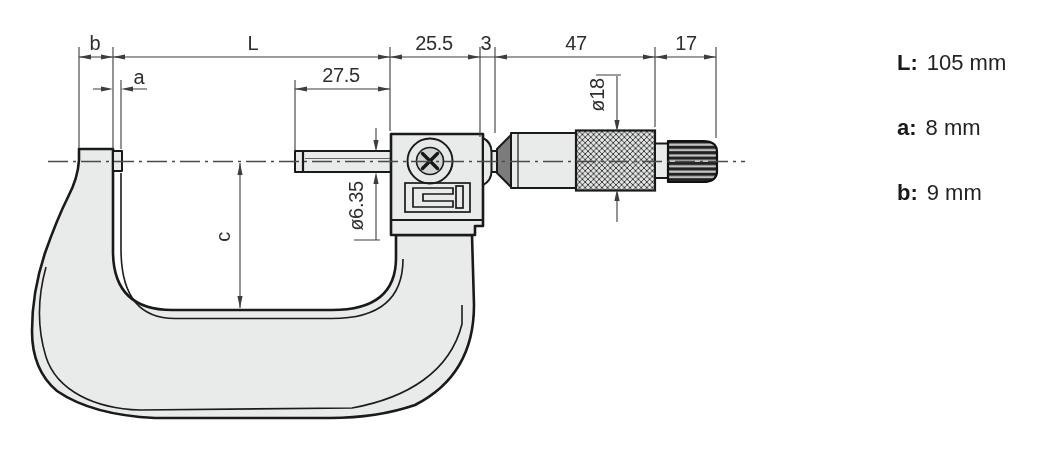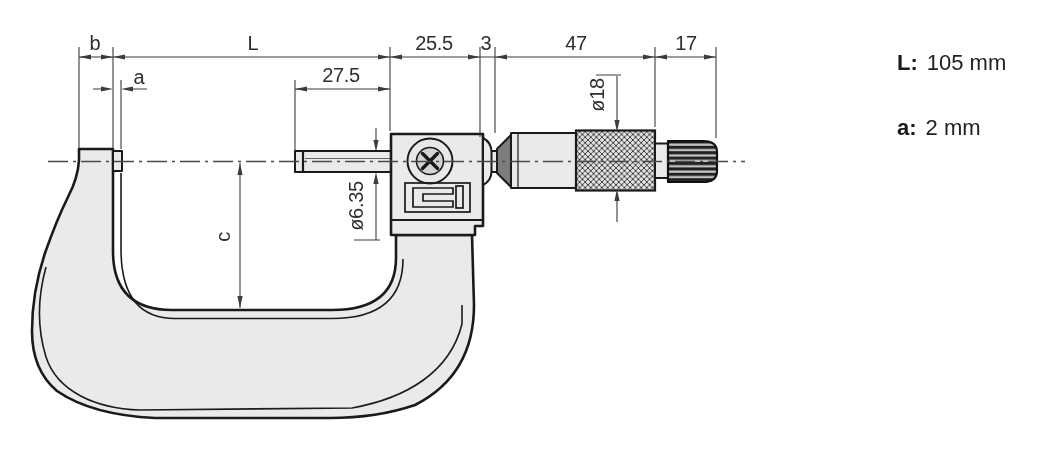--- a/index.html
+++ b/index.html
@@ -157,17 +157,20 @@
         <text class="dimtext" transform="translate(230,237) rotate(-90)">c</text>
       </g>
     </g>
   </svg>
 
   <div id="legend">
     <div class="legend-row">
       <span class="legend-label">L:</span><span class="legend-value">105 mm</span>
     </div>
     <div class="legend-row">
-      <span class="legend-label">a:</span><span class="legend-value">2 mm</span>
+      <span class="legend-label">a:</span><span class="legend-value">8 mm</span>
+    </div>
+    <div class="legend-row">
+      <span class="legend-label">b:</span><span class="legend-value">9 mm</span>
     </div>
   </div>
 
 </div>
 
 </body></html>

